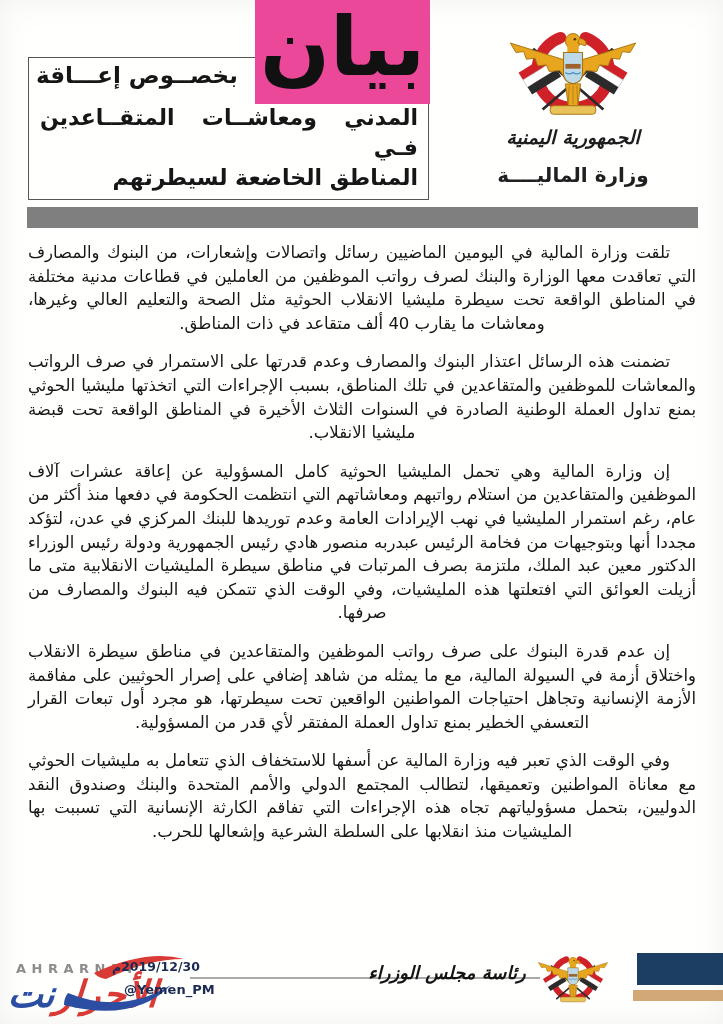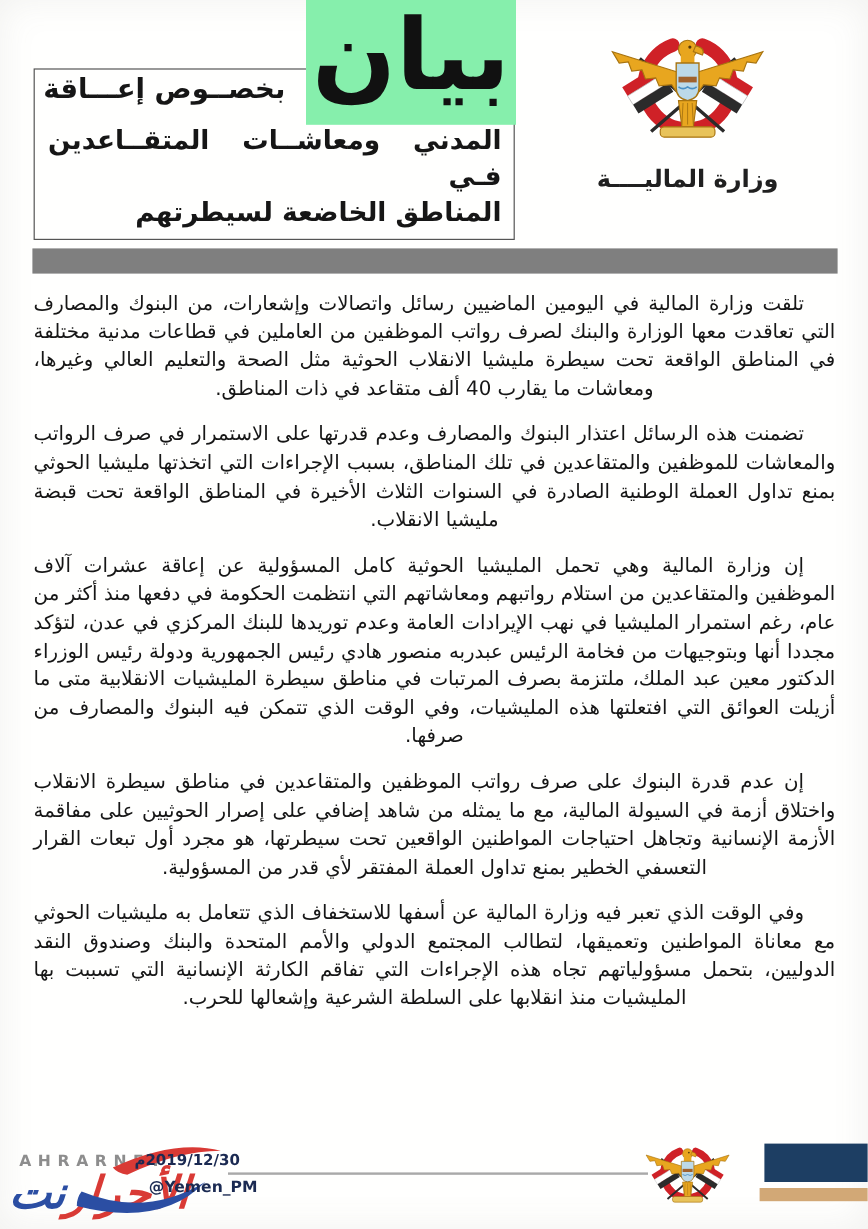--- a/index.html
+++ b/index.html
@@ -13,21 +13,21 @@
 
   
   .letterhead{position:absolute;left:494px;top:22px;width:158px;text-align:center;}
   .letterhead .coa{display:block;margin:0 auto;}
   .republic{font-family:"DejaVu Serif", serif;font-style:italic;font-weight:bold;
     font-size:19px;letter-spacing:-1px;color:#1d1d1d;margin-top:4px;direction:rtl;white-space:nowrap;}
   .ministry{font-size:20px;font-weight:bold;color:#202020;direction:rtl;margin-top:15px;white-space:nowrap;}
 
   
   .title-box{position:absolute;left:28px;top:57px;width:399px;height:141px;border:1.5px solid #555;}
-  .bayan{position:absolute;left:255px;top:0px;width:175px;height:104px;background:#86efac;
+  .bayan{position:absolute;left:255px;top:0px;width:175px;height:104px;background:#ec4899;
     font-size:82px;font-weight:bold;line-height:94px;text-align:center;direction:rtl;color:#111;}
   .regarding{position:absolute;left:36px;top:62px;width:216px;text-align:left;
     font-size:23px;font-weight:bold;direction:rtl;color:#161616;}
   .subtitle{position:absolute;left:40px;top:103px;width:378px;direction:rtl;
     font-size:22px;font-weight:bold;line-height:30px;color:#161616;}
   .subtitle .ln{text-align:justify;text-align-last:justify;}
   .subtitle .ln:last-child{text-align:right;text-align-last:right;}
 
   
   .divider{position:absolute;left:27px;top:207px;width:671px;height:21px;background:#7f7f7f;}
@@ -96,20 +96,21 @@
           <path d="M72,53 q4,3 8,0 q4,3 8,0" stroke="#4a90c4" stroke-width="1.4" fill="none"></path>
 
           <path d="M72,65 h16 l-3,23 h-10 Z" fill="#e8a61f" stroke="#a87410" stroke-width="1"></path>
           <path d="M76,67 l-1,19 M80,67 v19 M84,67 l1,19" stroke="#a87410" stroke-width="0.8"></path>
 
           <rect x="56" y="88" width="48" height="9" rx="3.5" fill="#e8c35a" stroke="#a87410" stroke-width="1"></rect>
         </g>
       </defs>
       <use href="#coa"></use>
     </svg>
+    <div class="republic">الجمهورية اليمنية</div>
     <div class="ministry">وزارة الماليــــة</div>
   </div>
 
   <div class="title-box"></div>
   <div class="bayan">بيان</div>
   <div class="regarding">بخصــوص إعـــاقة</div>
   <div class="subtitle">
     <div class="ln">المدني ومعاشــات المتقــاعدين فـي</div>
     <div class="ln">المناطق الخاضعة لسيطرتهم</div>
   </div>
@@ -118,20 +119,21 @@
 
   <div class="content">
     <p>تلقت وزارة المالية في اليومين الماضيين رسائل واتصالات وإشعارات، من البنوك والمصارف التي تعاقدت معها الوزارة والبنك لصرف رواتب الموظفين من العاملين في قطاعات مدنية مختلفة في المناطق الواقعة تحت سيطرة مليشيا الانقلاب الحوثية مثل الصحة والتعليم العالي وغيرها، ومعاشات ما يقارب 40 ألف متقاعد في ذات المناطق.</p>
     <p>تضمنت هذه الرسائل اعتذار البنوك والمصارف وعدم قدرتها على الاستمرار في صرف الرواتب والمعاشات للموظفين والمتقاعدين في تلك المناطق، بسبب الإجراءات التي اتخذتها مليشيا الحوثي بمنع تداول العملة الوطنية الصادرة في السنوات الثلاث الأخيرة في المناطق الواقعة تحت قبضة مليشيا الانقلاب.</p>
     <p>إن وزارة المالية وهي تحمل المليشيا الحوثية كامل المسؤولية عن إعاقة عشرات آلاف الموظفين والمتقاعدين من استلام رواتبهم ومعاشاتهم التي انتظمت الحكومة في دفعها منذ أكثر من عام، رغم استمرار المليشيا في نهب الإيرادات العامة وعدم توريدها للبنك المركزي في عدن، لتؤكد مجددا أنها وبتوجيهات من فخامة الرئيس عبدربه منصور هادي رئيس الجمهورية ودولة رئيس الوزراء الدكتور معين عبد الملك، ملتزمة بصرف المرتبات في مناطق سيطرة المليشيات الانقلابية متى ما أزيلت العوائق التي افتعلتها هذه المليشيات، وفي الوقت الذي تتمكن فيه البنوك والمصارف من صرفها.</p>
     <p>إن عدم قدرة البنوك على صرف رواتب الموظفين والمتقاعدين في مناطق سيطرة الانقلاب واختلاق أزمة في السيولة المالية، مع ما يمثله من شاهد إضافي على إصرار الحوثيين على مفاقمة الأزمة الإنسانية وتجاهل احتياجات المواطنين الواقعين تحت سيطرتها، هو مجرد أول تبعات القرار التعسفي الخطير بمنع تداول العملة المفتقر لأي قدر من المسؤولية.</p>
     <p>وفي الوقت الذي تعبر فيه وزارة المالية عن أسفها للاستخفاف الذي تتعامل به مليشيات الحوثي مع معاناة المواطنين وتعميقها، لتطالب المجتمع الدولي والأمم المتحدة والبنك وصندوق النقد الدوليين، بتحمل مسؤولياتهم تجاه هذه الإجراءات التي تفاقم الكارثة الإنسانية التي تسببت بها المليشيات منذ انقلابها على السلطة الشرعية وإشعالها للحرب.</p>
   </div>
 
   <div class="footer-line"></div>
+  <div class="pm-office">رئاسة مجلس الوزراء</div>
   <svg class="coa-small" width="84" height="55" viewBox="0 0 160 105" aria-hidden="true">
       <use href="#coa"></use>
     </svg>
   <div class="bar-navy"></div>
   <div class="bar-tan"></div>
 
   <div class="wm">
     <div class="wm-latin">AHRARNET</div>
     <div class="wm-arabic"><span class="red">الأحرار</span><span class="blue">نت</span></div>
     <svg class="wm-swoosh" width="230" height="70" viewBox="0 0 230 70" aria-hidden="true">

